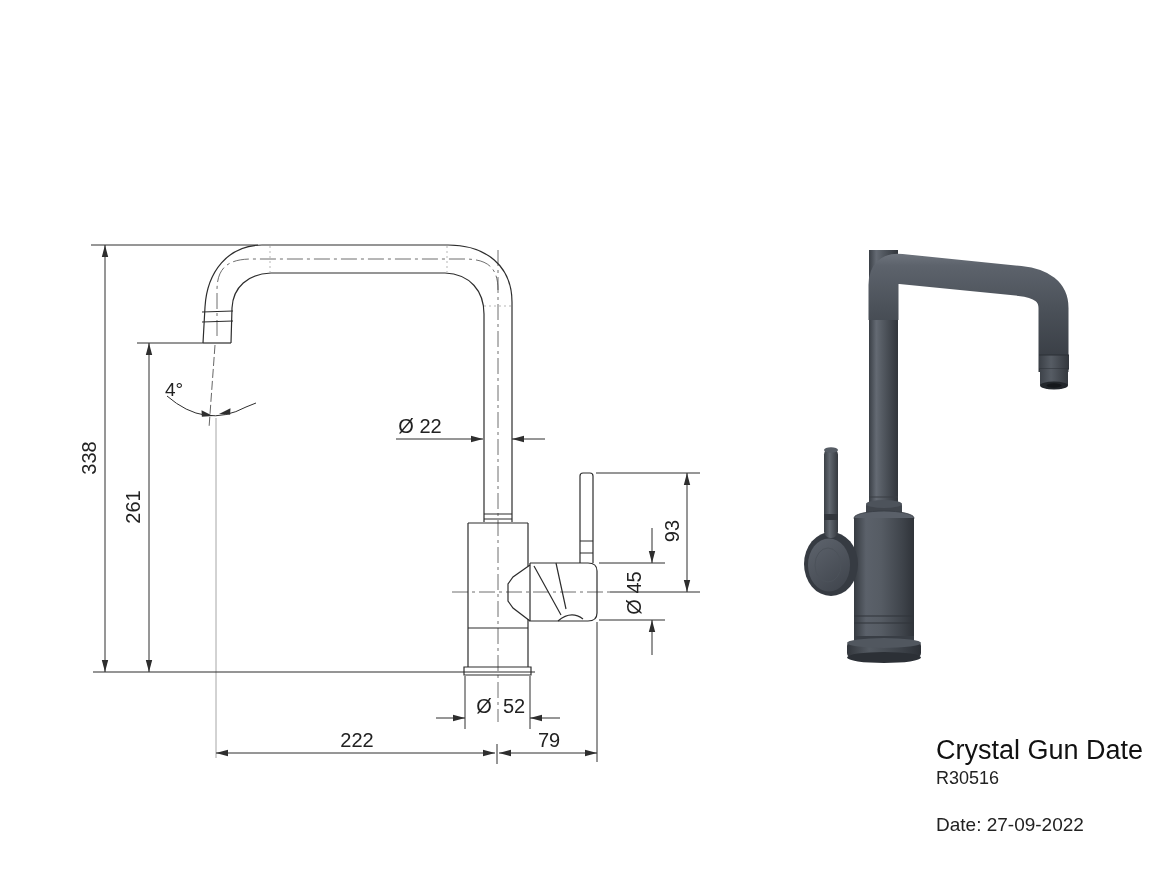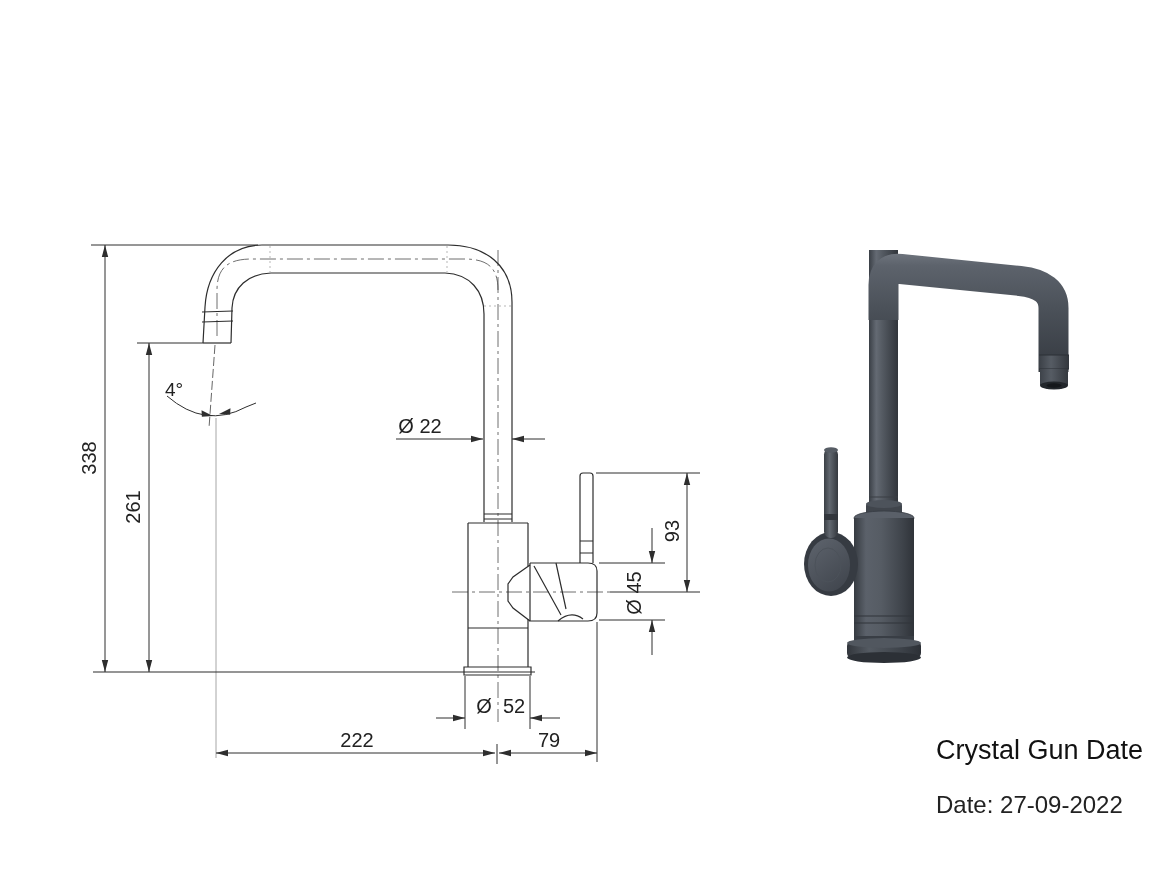--- a/index.html
+++ b/index.html
@@ -5,21 +5,21 @@
   html,body{margin:0;padding:0;background:#ffffff;}
   .page{position:relative;width:1170px;height:878px;background:#ffffff;overflow:hidden;
         font-family:"Liberation Sans",sans-serif;}
   svg{position:absolute;left:0;top:0;}
   svg text{font-family:"Liberation Sans",sans-serif;fill:#222222;}
   .dimtext{font-size:20px;}
   .angletext{font-size:19px;}
   .product-info{position:absolute;left:936px;top:736px;color:#141414;}
   .product-name{font-size:27px;line-height:1.1;color:#111111;}
   .product-code{font-size:18px;line-height:1.2;margin-top:2px;color:#222222;}
-  .product-date{font-size:24px;line-height:1.2;margin-top:25px;color:#222222;}
+  .product-date{font-size:19px;line-height:1.2;margin-top:25px;color:#222222;}
 </style>
 </head>
 <body>
 
 <div class="page">
 
   <svg width="1170" height="878" viewBox="0 0 1170 878">
 
     <g stroke="#4a4a4a" stroke-width="0.8" fill="none" stroke-dasharray="16 4 3 4">
       <path d="M498,250 L498,722"></path>
@@ -186,16 +186,17 @@
       <ellipse cx="829" cy="565" rx="21" ry="26.5" fill="url(#gCap)"></ellipse>
       <ellipse cx="828" cy="565" rx="13" ry="17" fill="none" stroke="#4c525a" stroke-width="1"></ellipse>
       <rect x="824" y="448" width="14" height="90" rx="6.5" fill="url(#gRod)"></rect>
       <rect x="824" y="514" width="14" height="6" fill="#32363c"></rect>
       <ellipse cx="831" cy="450" rx="7" ry="2.8" fill="#565c64"></ellipse>
     </g>
   </svg>
 
   <div class="product-info">
     <div class="product-name">Crystal Gun Date</div>
+    <div class="product-code">R30516</div>
     <div class="product-date">Date: 27-09-2022</div>
   </div>
 
 </div>
 
 </body></html>

